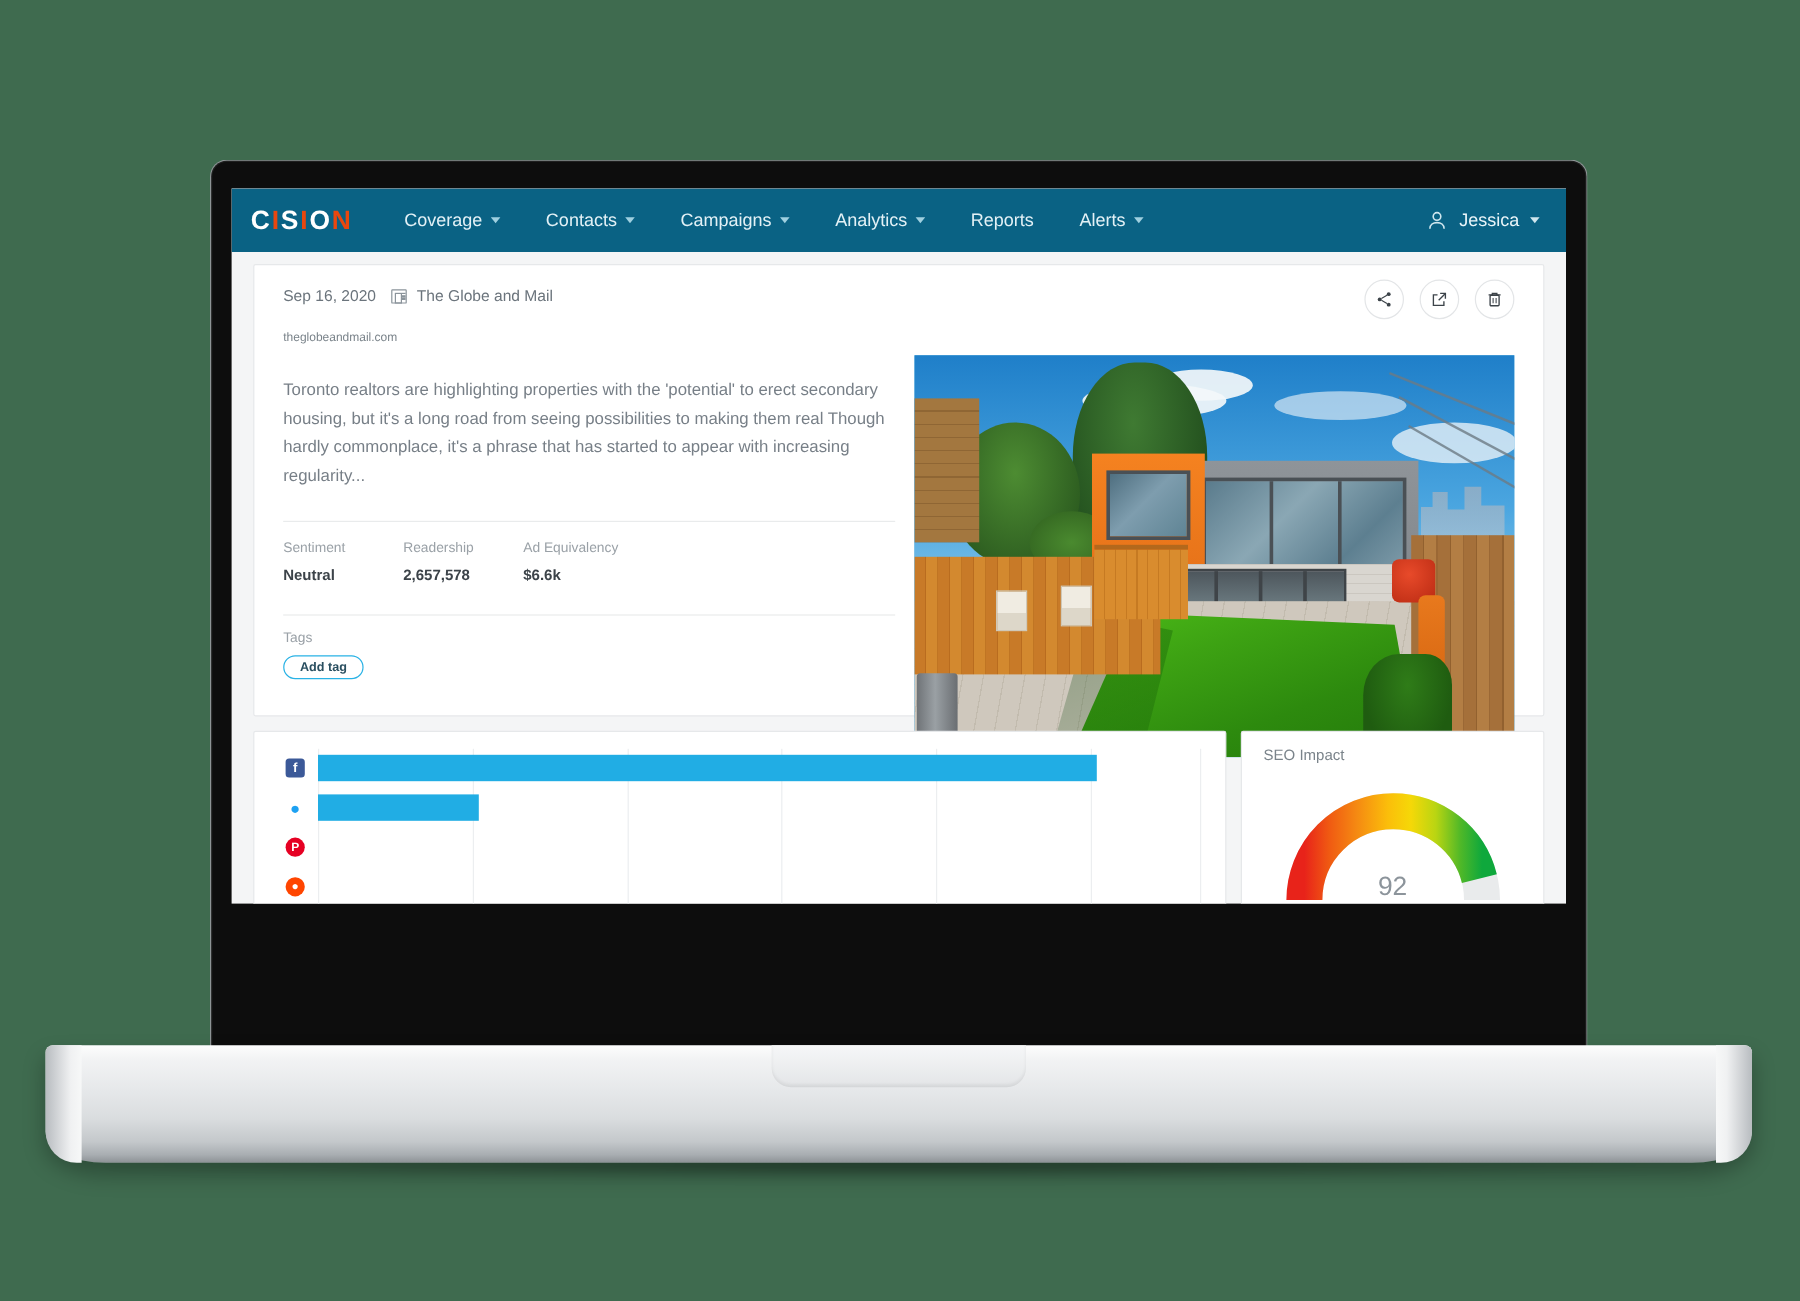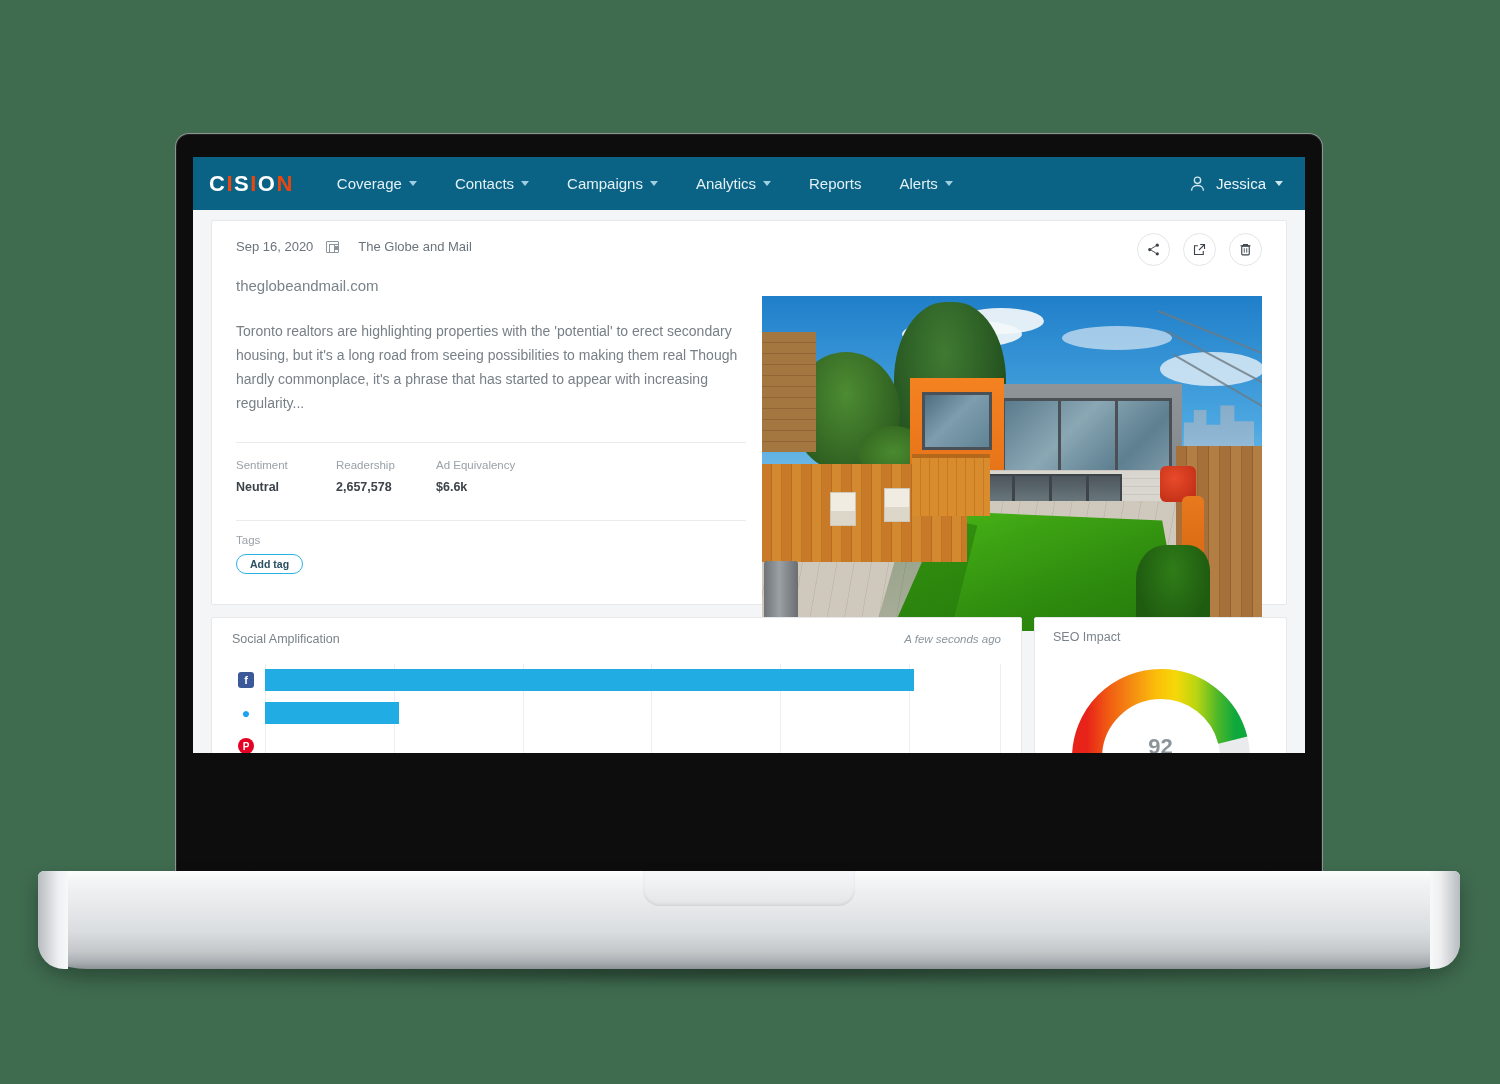--- a/index.html
+++ b/index.html
@@ -172,21 +172,21 @@
   #paper-icon::before {
     content:""; position:absolute; left:2px; top:2px;
     width:4px; height:7px; border:1px solid #8b949b;
   }
   #paper-icon::after {
     content:""; position:absolute; left:8px; top:2px;
     width:3px; height:1px; border-top:1px solid #8b949b;
     box-shadow: 0 2px 0 #8b949b, 0 4px 0 #8b949b;
   }
 
-  #source-lines { color: #7a838a; font-size: 15px; line-height: 1.55; margin-bottom: 22px; }
+  #source-lines { color: #7a838a; font-size: 10px; line-height: 1.55; margin-bottom: 22px; }
 
   #headline {
     color: #29b2e5;
     font-size: 25px;
     line-height: 1.28;
     font-weight: 400;
     margin-bottom: 26px;
   }
 
   #summary {
@@ -388,21 +388,21 @@
     border-radius: 3px;
     display: flex; align-items: center; justify-content: center;
     font-size: 11px; font-weight: 700; color: #fff;
     font-family: "Liberation Sans", sans-serif;
   }
   .bar { height: 22px; background: #21ade4; }
   #gridlines { position: absolute; left: 33px; right: 0; top: 0; bottom: 0; z-index: 1; }
   .gl { position: absolute; top: 0; bottom: 0; width: 1px; background: #eceef0; }
 
   
-  #gauge-wrap { position: relative; width: 180px; height: 100px; margin: 18px auto 0 auto; font-weight: bold; }
+  #gauge-wrap { position: relative; width: 180px; height: 100px; margin: 18px auto 0 auto; }
   #gauge-num {
     position: absolute; left: 0; right: 0; bottom: 2px;
     text-align: center; color: #8c949b; font-size: 22px;
   }
   #seo-divider { position: absolute; left: 18px; right: 18px; top: 162px; height: 1px; background: #eceef0; }
 </style>
 </head>
 <body>
 
 <div id="laptop">
@@ -476,21 +476,21 @@
                 <rect x="6" y="6.5" width="12" height="14" rx="1.4" fill="none" stroke="#3c4349" stroke-width="1.8"></rect>
                 <path d="M10 10v7M14 10v7" stroke="#3c4349" stroke-width="1.4"></path>
               </svg>
             </div>
           </div>
 
           <div id="article-left">
 
             <div id="meta-row">
               <span>Sep 16, 2020</span>
-              <span style="display:flex;align-items:center;gap:19px;">
+              <span style="display:flex;align-items:center;gap:8px;">
                 <span id="paper-icon"></span>
                 <span>The Globe and Mail</span>
               </span>
             </div>
 
             <div id="source-lines">
               <div>theglobeandmail.com</div>
             </div>
 
 
@@ -563,24 +563,20 @@
 
             <div class="chair" style="left:68px;top:196px;"></div>
             <div class="chair" style="left:122px;top:192px;"></div>
             <div id="bin"></div>
           </div>
         </div>
 
         <div id="bottom-row">
 
           <div class="card" id="social-card">
-            <div id="social-head">
-              <div class="panel-title">Social Amplification</div>
-              <div id="social-ago">A few seconds ago</div>
-            </div>
 
             <div id="social-body">
 
               <div id="chart">
                 <div id="gridlines">
                   <div class="gl" style="left:0%"></div>
                   <div class="gl" style="left:17.5%"></div>
                   <div class="gl" style="left:35%"></div>
                   <div class="gl" style="left:52.5%"></div>
                   <div class="gl" style="left:70%"></div>

